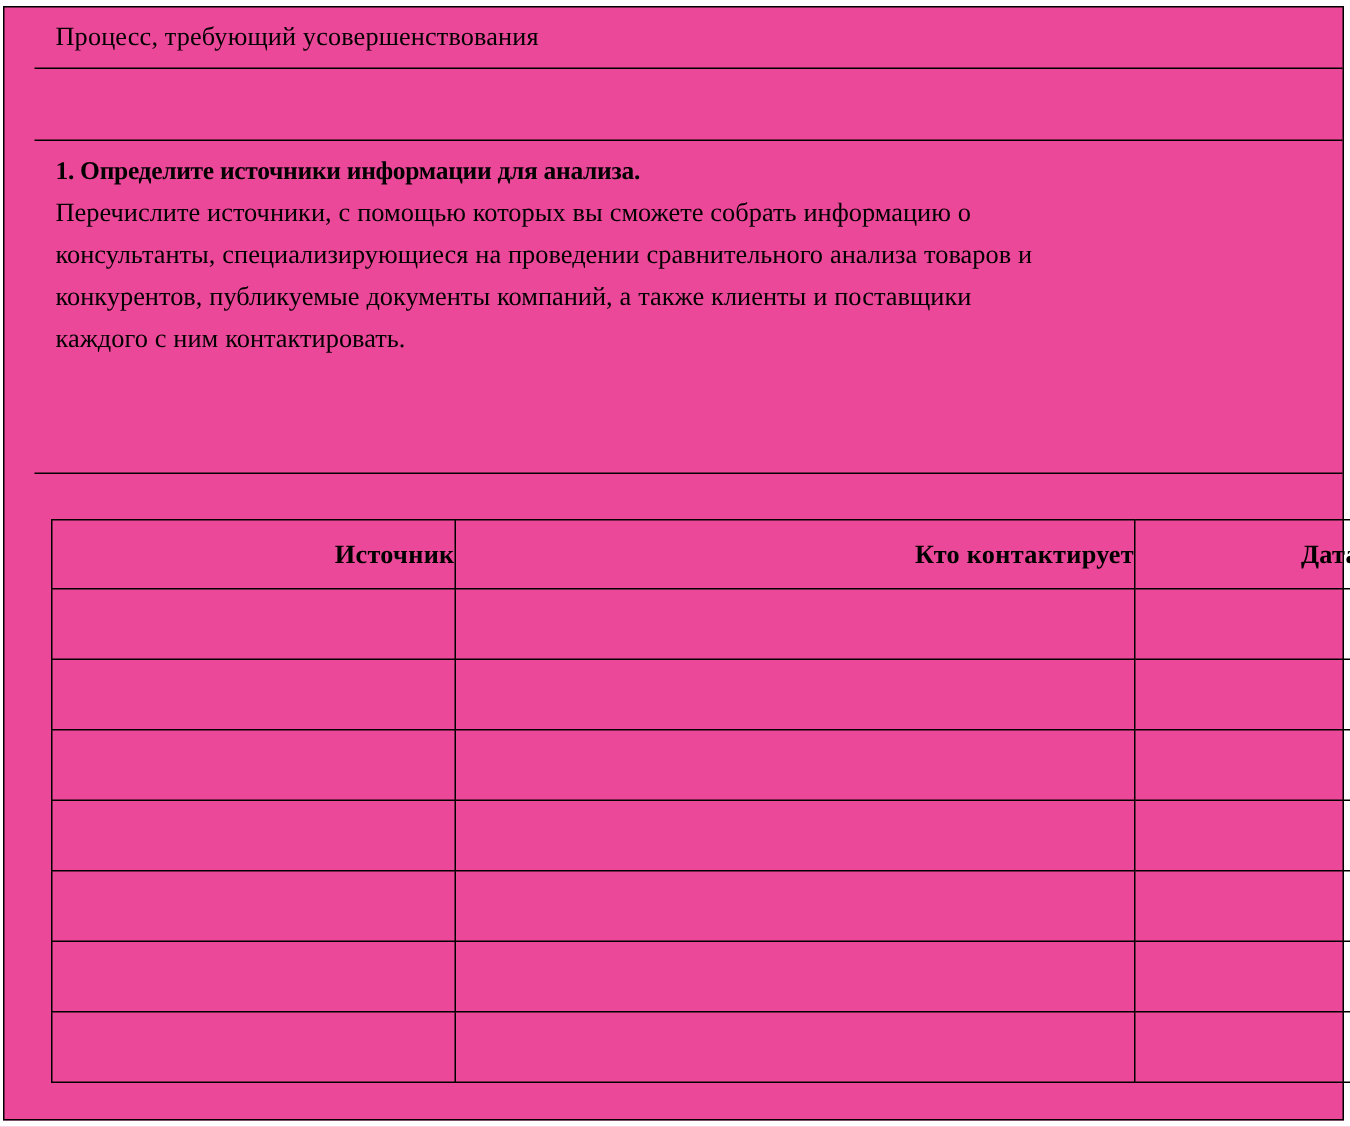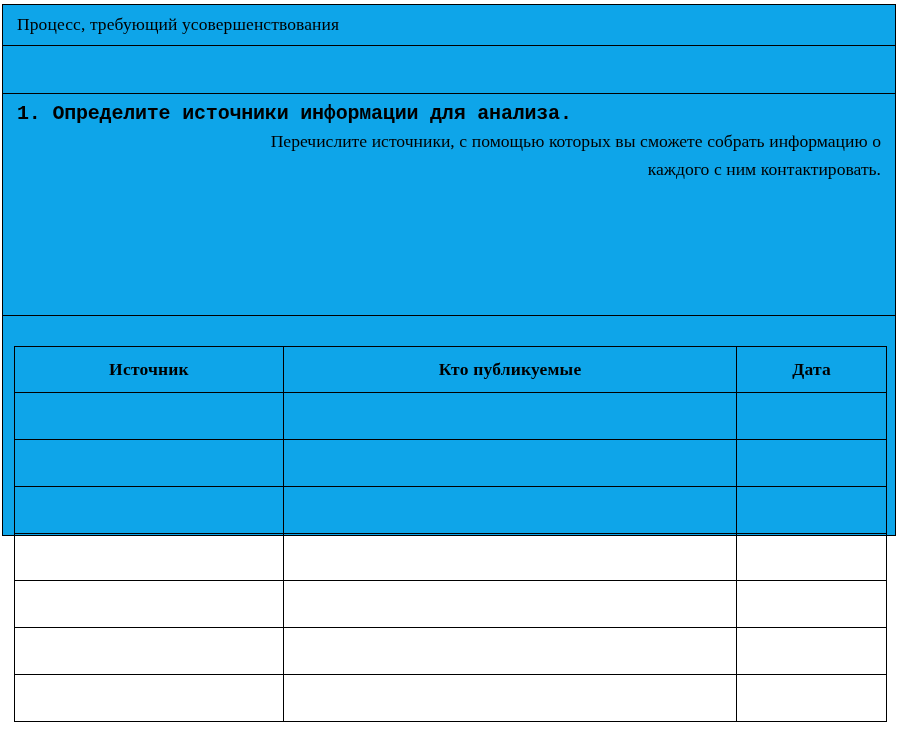--- a/index.html
+++ b/index.html
@@ -15,24 +15,25 @@
     color: #000000;
     -webkit-font-smoothing: none;
   }
 
   
   .page {
     position: absolute;
     left: 2px;
     top: 4px;
     width: 894px;
-    height: 532px;
+    height: 743px;
     border: 1.6px solid #000000;
     box-sizing: border-box;
-    background: #0ea5e9;
+    background: #ec4899;
+    padding-left: 20px;
   }
 
   
   .section {
     box-sizing: border-box;
     width: 100%;
     border-bottom: 1.6px solid #000000;
   }
 
   .section-title {
@@ -52,41 +53,40 @@
   .section-spacer {
     height: 48px;
   }
 
   .section-instructions {
     padding: 7px 14px 9px 14px;
     height: 222px;
   }
 
   .instr-heading {
-    font-family: Liberation Mono, monospace;
+    font-family: Liberation Serif, serif;
     font-weight: bold;
-    font-size: 20px;
+    font-size: 17px;
     line-height: 25px;
     letter-spacing: -0.2px;
     margin: 0 0 1px 0;
     white-space: nowrap;
   }
 
   .instr-body {
     font-family: "Liberation Serif", "DejaVu Serif", serif;
     font-size: 17.6px;
     line-height: 28px;
     margin: 0;
     text-align: left;
     word-spacing: 0.2px;
   }
   .instr-body .ln {
     display: block;
     white-space: nowrap;
-    text-align: right;
   }
 
   
   .section-table {
     border-bottom: none;
     padding: 30px 11px 0 11px;
     height: 430px;
     box-sizing: border-box;
   }
 
@@ -102,21 +102,21 @@
 
   table.src-table th,
   table.src-table td {
     border: 1.3px solid #000000;
     padding: 0;
     margin: 0;
   }
 
   table.src-table th {
     height: 45px;
-    text-align: center;
+    text-align: right;
     vertical-align: middle;
     font-family: "Liberation Serif", "DejaVu Serif", serif;
     font-weight: bold;
     font-size: 17.5px;
     letter-spacing: 0.2px;
   }
 
   table.src-table td {
     height: 46px;
   }
@@ -131,35 +131,37 @@
   </div>
 
   <div class="section section-spacer">
     <span></span>
   </div>
 
   <div class="section section-instructions">
     <p class="instr-heading">1. Определите источники информации для анализа.</p>
     <p class="instr-body">
       <span class="ln">Перечислите источники, с помощью которых вы сможете собрать информацию о</span>
+      <span class="ln">консультанты, специализирующиеся на проведении сравнительного анализа товаров и</span>
+      <span class="ln">конкурентов, публикуемые документы компаний, а также клиенты и поставщики</span>
       <span class="ln">каждого с ним контактировать.</span>
     </p>
   </div>
 
   <div class="section section-table">
     <table class="src-table">
       <colgroup>
         <col class="c1">
           <col class="c2">
           <col class="c3">
       </colgroup>
       <thead>
         <tr>
           <th>Источник</th>
-          <th>Кто публикуемые</th>
+          <th>Кто контактирует</th>
           <th>Дата</th>
         </tr>
       </thead>
       <tbody>
         <tr>
           <td></td>
           <td></td>
           <td></td>
         </tr>
         <tr>

